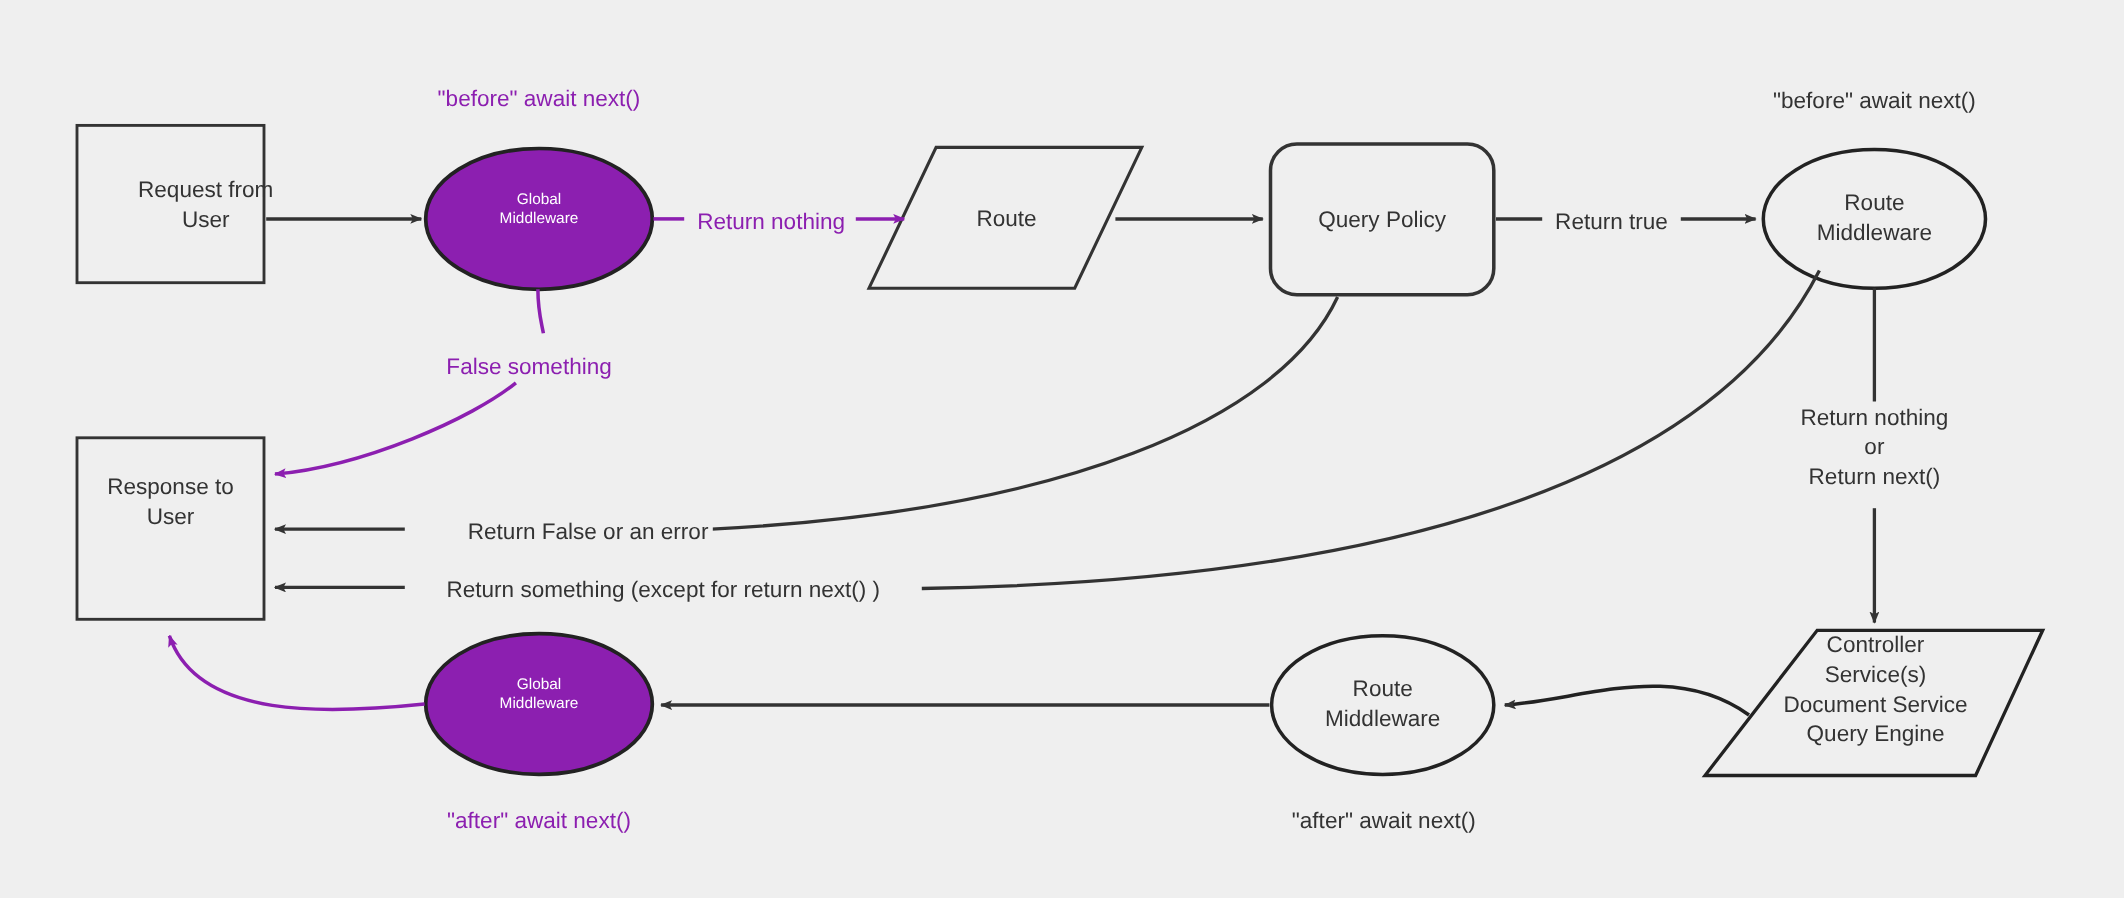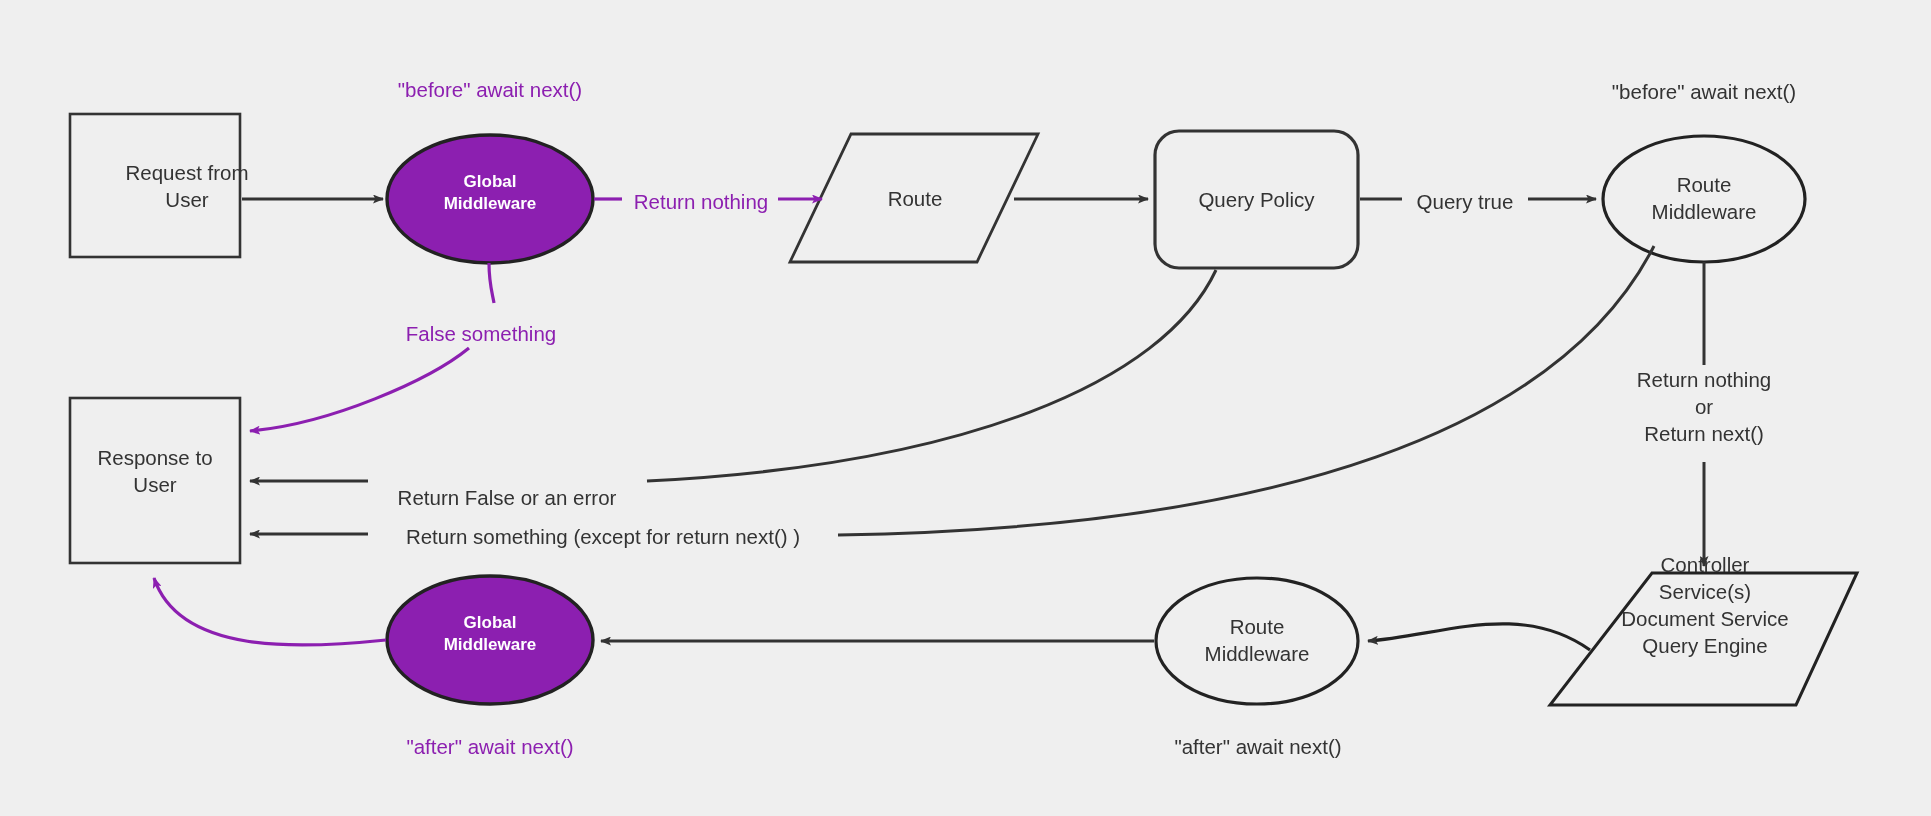--- a/index.html
+++ b/index.html
@@ -35,21 +35,21 @@
   }
   .edge-label {
     position: absolute;
     text-align: center;
     line-height: 1.32;
     white-space: pre-line;
     pointer-events: none;
   }
   .dark-text { color: #333333; font-size: 20.5px; }
   .purple-text { color: #8c1fb0; font-size: 20.5px; }
-  .white-bold { color: #ffffff; font-size: 17px; font-weight: bold; }
+  .white-bold { color: #ffffff; font-size: 14px; font-weight: normal; }
   .lbl-chip {
     background: #efefef;
     padding: 0 4px;
   }
 </style>
 </head>
 <body>
 
 <div id="diagram-root">
 
@@ -116,49 +116,49 @@
   <div class="node-label white-bold" style="left:387px; top:171px; width:206px;">Global
 Middleware</div>
 
   <div class="node-label dark-text" style="left:825px; top:185px; width:180px;">Route</div>
 
   <div class="node-label dark-text" style="left:1155px; top:186px; width:203px;">Query Policy</div>
 
   <div class="node-label dark-text" style="left:1603px; top:171px; width:202px;">Route
 Middleware</div>
 
-  <div class="node-label dark-text" style="left:1597px; top:551px; width:216px;">Controller
+  <div class="node-label dark-text" style="left:1597px; top:573px; width:216px;">Controller
 Service(s)
 Document Service
 Query Engine</div>
 
   <div class="node-label dark-text" style="left:1156px; top:613px; width:202px;">Route
 Middleware</div>
 
   <div class="node-label white-bold" style="left:387px; top:612px; width:206px;">Global
 Middleware</div>
 
-  <div class="node-label dark-text" style="left:70px; top:444px; width:170px;text-align:center;">Response to
+  <div class="node-label dark-text" style="left:70px; top:429px; width:170px;text-align:center;">Response to
 User</div>
 
   <div class="edge-label purple-text" style="left:340px; top:76px; width:300px;">"before" await next()</div>
 
   <div class="edge-label dark-text" style="left:1554px; top:78px; width:300px;">"before" await next()</div>
 
   <div class="edge-label purple-text" style="left:340px; top:733px; width:300px;">"after" await next()</div>
 
   <div class="edge-label dark-text" style="left:1108px; top:733px; width:300px;">"after" await next()</div>
 
   <div class="edge-label purple-text" style="left:620px; top:188px; width:162px;"><span class="lbl-chip">Return nothing</span></div>
 
   <div class="edge-label purple-text" style="left:384px; top:320px; width:194px;"><span class="lbl-chip">False something</span></div>
 
-  <div class="edge-label dark-text" style="left:1400px; top:188px; width:130px;"><span class="lbl-chip">Query true</span></div>
+  <div class="edge-label dark-text" style="left:1400px; top:188px; width:130px;"><span class="lbl-chip">Return true</span></div>
 
   <div class="edge-label dark-text" style="left:1594px; top:366px; width:220px;">Return nothing
 or
 Return next()</div>
 
-  <div class="edge-label dark-text" style="left:366px; top:484px; width:282px;"><span class="lbl-chip">Return False or an error</span></div>
+  <div class="edge-label dark-text" style="left:366px; top:470px; width:282px;text-align:right;"><span class="lbl-chip">Return False or an error</span></div>
 
   <div class="edge-label dark-text" style="left:366px; top:523px; width:474px;"><span class="lbl-chip">Return something (except for return next() )</span></div>
 
 </div>
 
 </body></html>

